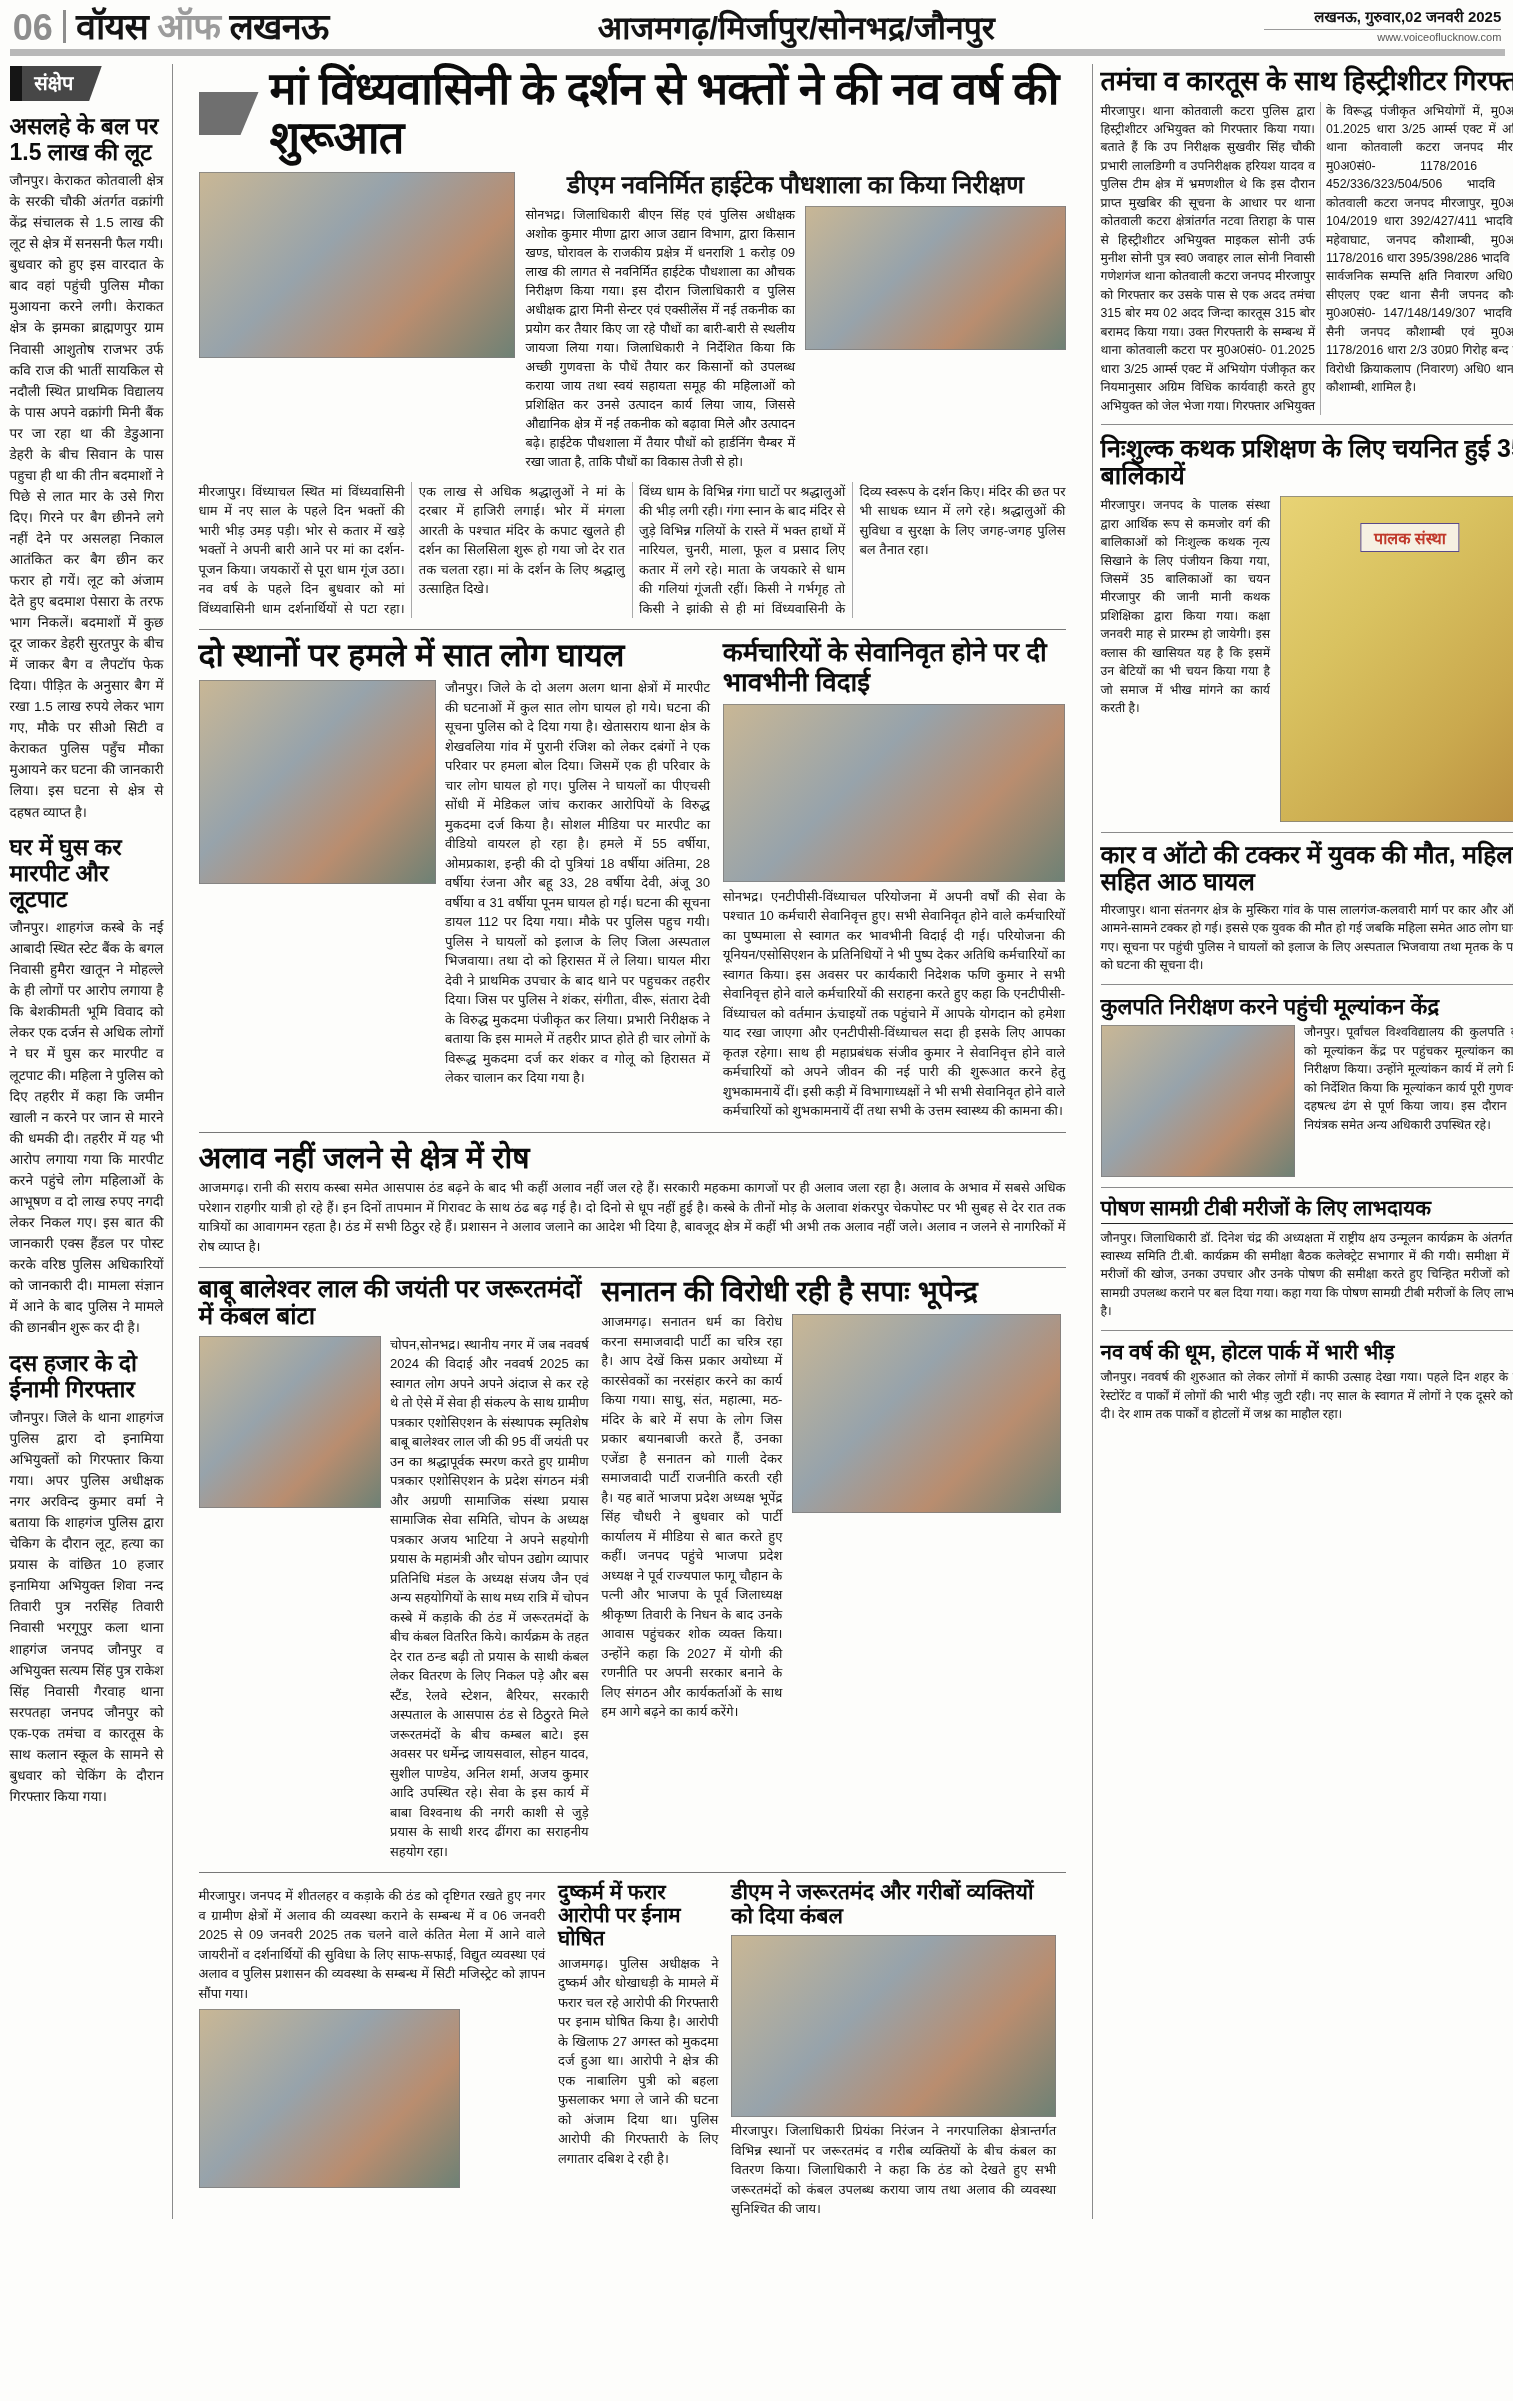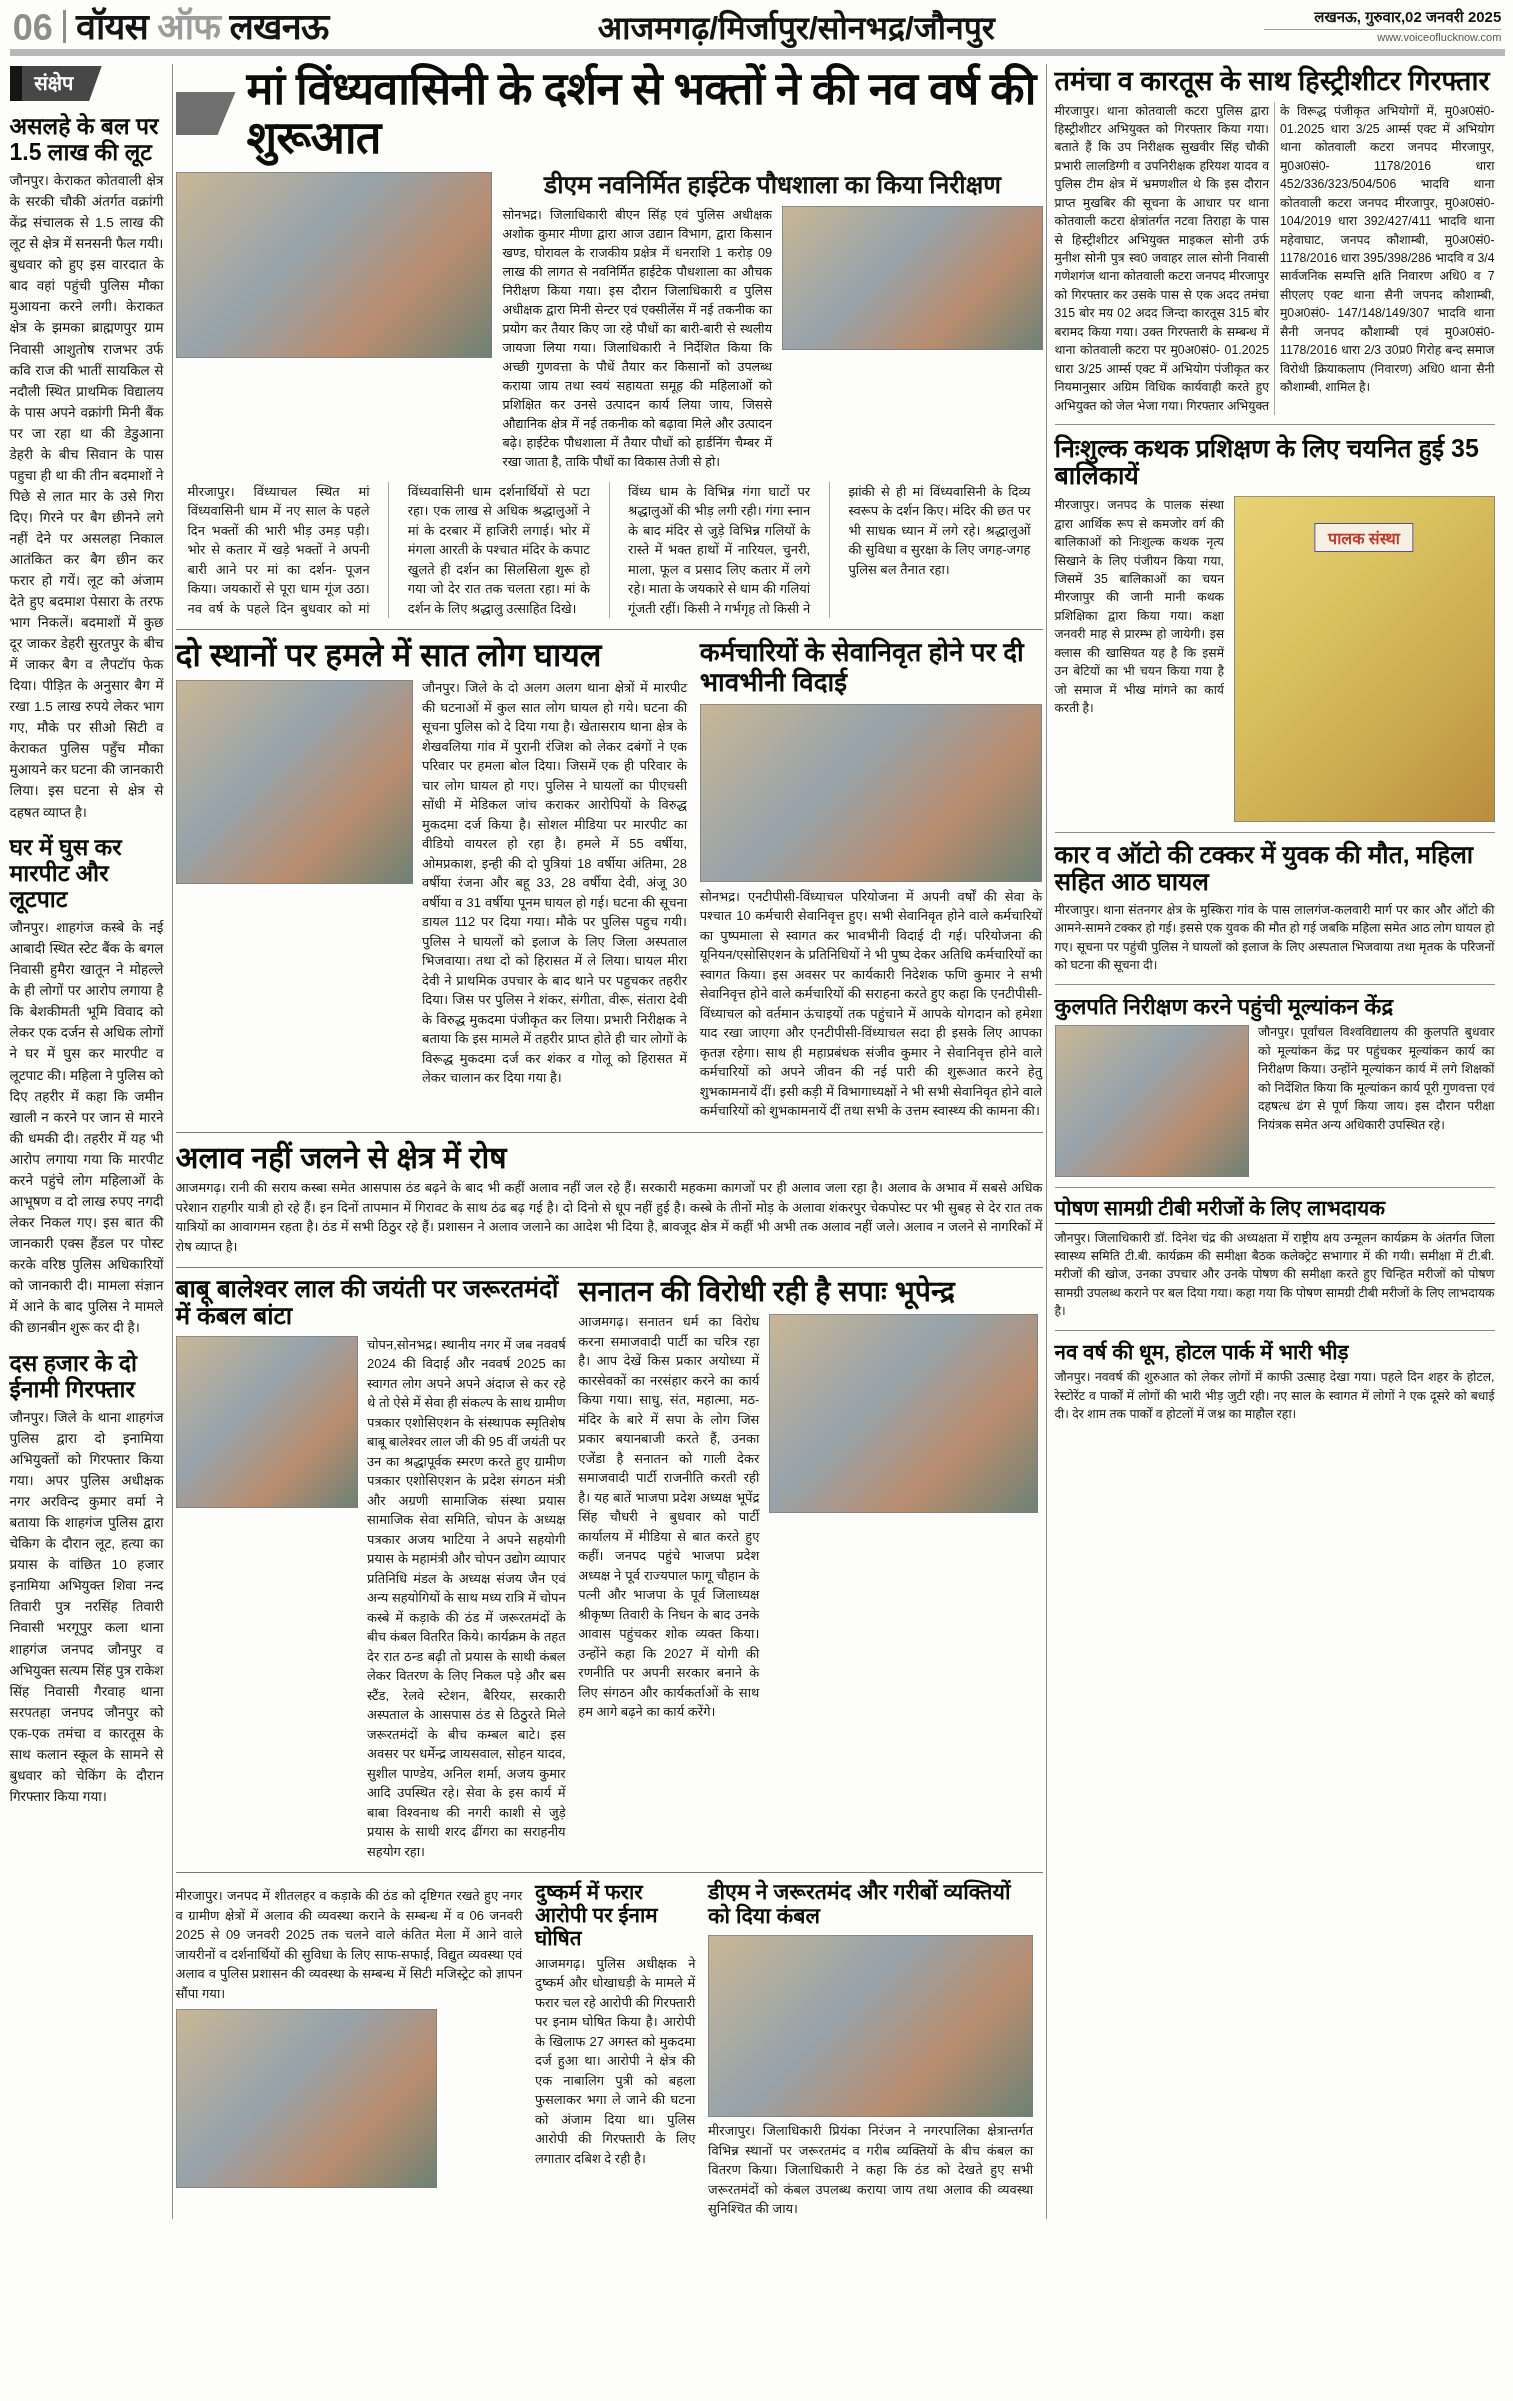--- a/index.html
+++ b/index.html
@@ -13,21 +13,21 @@
   .pageno{font-size:36px;font-weight:800;color:#8d8d8d;line-height:.85}
   .pipe{width:3.2px;height:33px;background:#8d8d8d}
   .logo{font-size:36px;font-weight:800;letter-spacing:-0.8px;line-height:.9;white-space:nowrap}
   .logo .w2{color:#9c9c9c}
   .regions{font-size:32px;font-weight:800;line-height:.9;white-space:nowrap}
   .dateblock{text-align:right;min-width:237px}
   .date{font-size:15px;font-weight:700}
   .site{font-size:11px;color:#555;border-top:0.8px solid #9a9a9a;margin-top:2.4px;padding-top:1.6px}
   .grayrule{height:7.1px;background:#b8b8b8;margin:4px 9.5px 8px}
   
-  .content{display:grid;grid-template-columns:163px 867px 449px;gap:0 3px;padding:0 9.5px}
+  .content{display:grid;grid-template-columns:163px 867px 449px;gap:0 26px;padding:0 9.5px}
   .colL{border-right:0.8px solid #8a8a8a;padding-right:8px}
   .colR{border-left:0.8px solid #8a8a8a;padding-left:8px}
   h1,h2{margin:0;font-weight:800;line-height:1.1;color:#0c0c0c}
   .body{font-size:13px;line-height:1.5;text-align:justify;margin:4.7px 0 0}
   .photo{background:linear-gradient(135deg,#c9b795 0%,#97a3ab 40%,#b98d6f 70%,#6d8175 100%);
          box-shadow:inset 0 0 0 0.8px #7d7d7d;position:relative;flex:none}
   .row{display:flex;gap:9.5px}
   .band{border-top:0.8px solid #777;margin-top:11px;padding-top:8px}
   
   .badge{display:flex;align-items:stretch;margin:1.6px 0 4.7px}
@@ -41,21 +41,21 @@
   .lead-deco{width:60px;height:43px;background:#6f6f6f;clip-path:polygon(0 0,100% 0,70% 100%,0 100%);flex:none}
   .lead-h h1{font-size:45px;letter-spacing:-0.8px}
   .lead-row{display:flex;gap:11px}
   .photo-main{width:316px;height:186px}
   .lead-sub{flex:1;display:flex;flex-direction:column;gap:6.3px}
   .subhead{font-size:24.5px;font-weight:800;text-align:center;line-height:1.1}
   .subrow{display:flex;gap:9.5px;flex:1}
   .subrow .body{flex:1;font-size:12.7px;margin:0}
   .photo-dm{width:261px;height:144px}
   .lead-body{column-count:4;column-gap:14.2px;column-rule:0.8px solid #a8a8a8;margin-top:9.5px}
-  .lead-body p{margin:0 12px 8px}
+  .lead-body p{margin:0 0 8px}
   
   .band2{display:grid;grid-template-columns:59% 39.5%;gap:0 12.7px}
   .attack h2{font-size:32px}
   .attack .photo{width:237px;height:204px;margin-top:6.3px}
   .farewell h2{font-size:26px;line-height:1.14}
   .farewell .photo{width:100%;height:178px;margin-top:6.3px}
   .band3 h2{font-size:30px}
   .band4{display:grid;grid-template-columns:45% 53%;gap:0 12.7px}
   .jayanti h2{font-size:24.5px}
   .jayanti .photo{width:182px;height:172px;margin-top:6.3px}

